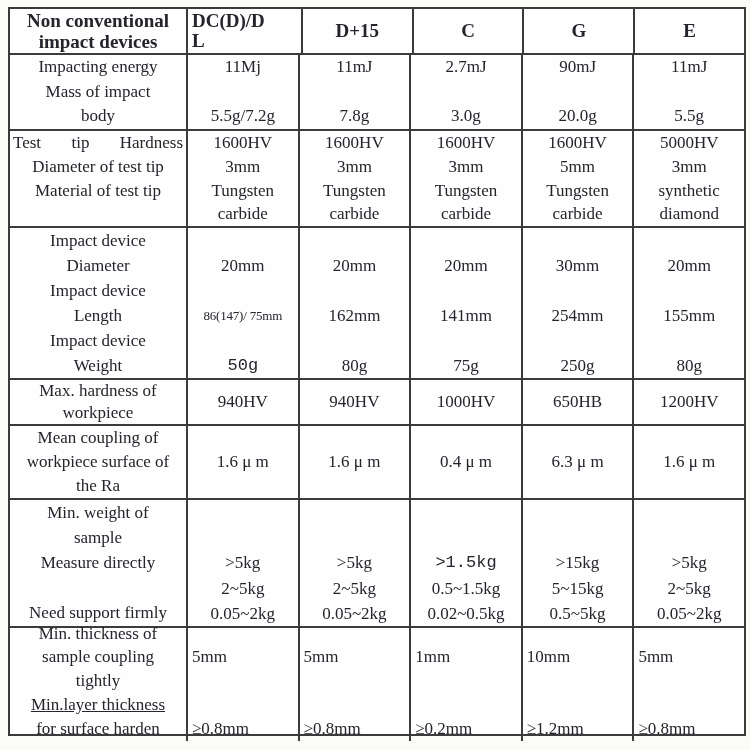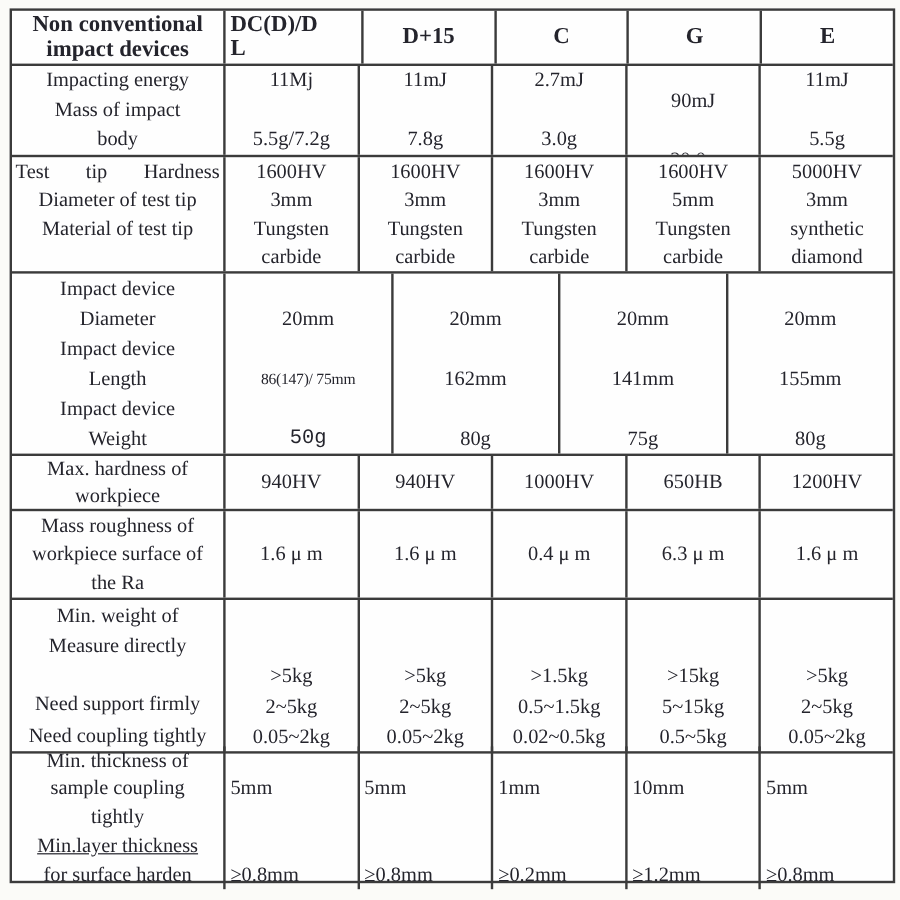--- a/index.html
+++ b/index.html
@@ -72,21 +72,21 @@
         <div class="line" style="line-height: 24.6667px;">11mJ</div>
         <div class="line" style="line-height: 24.6667px;">&nbsp;</div>
         <div class="line" style="line-height: 24.6667px;">7.8g</div>
       </div>
       <div class="cell value-cell">
         <div class="line" style="line-height: 24.6667px;">2.7mJ</div>
         <div class="line" style="line-height: 24.6667px;">&nbsp;</div>
         <div class="line" style="line-height: 24.6667px;">3.0g</div>
       </div>
       <div class="cell value-cell">
-        <div class="line" style="line-height: 24.6667px; margin-top: 17px;">90mJ</div>
+        <div class="line" style="line-height: 24.6667px;">90mJ</div>
         <div class="line" style="line-height: 24.6667px;">&nbsp;</div>
         <div class="line" style="line-height: 24.6667px;">20.0g</div>
       </div>
       <div class="cell value-cell">
         <div class="line" style="line-height: 24.6667px;">11mJ</div>
         <div class="line" style="line-height: 24.6667px;">&nbsp;</div>
         <div class="line" style="line-height: 24.6667px;">5.5g</div>
       </div>
     </div>
     <div class="row" style="height: 97px;">
@@ -158,20 +158,28 @@
       <div class="cell value-cell">
         <div class="line" style="line-height: 25px;">&nbsp;</div>
         <div class="line" style="line-height: 25px;">20mm</div>
         <div class="line" style="line-height: 25px;">&nbsp;</div>
         <div class="line" style="line-height: 25px;">141mm</div>
         <div class="line" style="line-height: 25px;">&nbsp;</div>
         <div class="line" style="line-height: 25px;">75g</div>
       </div>
       <div class="cell value-cell">
         <div class="line" style="line-height: 25px;">&nbsp;</div>
+        <div class="line" style="line-height: 25px;">30mm</div>
+        <div class="line" style="line-height: 25px;">&nbsp;</div>
+        <div class="line" style="line-height: 25px;">254mm</div>
+        <div class="line" style="line-height: 25px;">&nbsp;</div>
+        <div class="line" style="line-height: 25px;">250g</div>
+      </div>
+      <div class="cell value-cell">
+        <div class="line" style="line-height: 25px;">&nbsp;</div>
         <div class="line" style="line-height: 25px;">20mm</div>
         <div class="line" style="line-height: 25px;">&nbsp;</div>
         <div class="line" style="line-height: 25px;">155mm</div>
         <div class="line" style="line-height: 25px;">&nbsp;</div>
         <div class="line" style="line-height: 25px;">80g</div>
       </div>
     </div>
     <div class="row" style="height: 46px;">
       <div class="cell label-cell">
         <div class="line" style="line-height: 22px;">Max. hardness of</div>
@@ -188,21 +196,21 @@
       </div>
       <div class="cell value-cell mid">
         <div class="line">650HB</div>
       </div>
       <div class="cell value-cell mid">
         <div class="line">1200HV</div>
       </div>
     </div>
     <div class="row" style="height: 74px;">
       <div class="cell label-cell">
-        <div class="line" style="line-height: 24px;">Mass roughness of</div>
+        <div class="line" style="line-height: 24px;">Mean coupling of</div>
         <div class="line" style="line-height: 24px;">workpiece surface of</div>
         <div class="line" style="line-height: 24px;">the Ra</div>
       </div>
       <div class="cell value-cell mid">
         <div class="line">1.6 μ m</div>
       </div>
       <div class="cell value-cell mid">
         <div class="line">1.6 μ m</div>
       </div>
       <div class="cell value-cell mid">
@@ -211,20 +219,21 @@
       <div class="cell value-cell mid">
         <div class="line">6.3 μ m</div>
       </div>
       <div class="cell value-cell mid">
         <div class="line">1.6 μ m</div>
       </div>
     </div>
     <div class="row" style="height: 128px;">
       <div class="cell label-cell">
         <div class="line" style="line-height: 25.2px;">Min. weight of</div>
+        <div class="line" style="line-height: 25.2px;">sample</div>
         <div class="line" style="line-height: 25.2px;">Measure directly</div>
         <div class="line" style="line-height: 25.2px; margin-top: 24px;">Need support firmly</div>
         <div class="line" style="line-height: 25.2px;">Need coupling tightly</div>
       </div>
       <div class="cell value-cell">
         <div class="line" style="line-height: 25.2px;">&nbsp;</div>
         <div class="line" style="line-height: 25.2px;">&nbsp;</div>
         <div class="line" style="line-height: 25.2px;">&gt;5kg</div>
         <div class="line" style="line-height: 25.2px;">2~5kg</div>
         <div class="line" style="line-height: 25.2px;">0.05~2kg</div>
@@ -232,21 +241,21 @@
       <div class="cell value-cell">
         <div class="line" style="line-height: 25.2px;">&nbsp;</div>
         <div class="line" style="line-height: 25.2px;">&nbsp;</div>
         <div class="line" style="line-height: 25.2px;">&gt;5kg</div>
         <div class="line" style="line-height: 25.2px;">2~5kg</div>
         <div class="line" style="line-height: 25.2px;">0.05~2kg</div>
       </div>
       <div class="cell value-cell">
         <div class="line" style="line-height: 25.2px;">&nbsp;</div>
         <div class="line" style="line-height: 25.2px;">&nbsp;</div>
-        <div class="line" style="line-height: 25.2px;">&gt;1.5kg</div>
+        <div class="line" style="line-height: 25.2px; font-family: Liberation Mono, monospace;">&gt;1.5kg</div>
         <div class="line" style="line-height: 25.2px;">0.5~1.5kg</div>
         <div class="line" style="line-height: 25.2px;">0.02~0.5kg</div>
       </div>
       <div class="cell value-cell">
         <div class="line" style="line-height: 25.2px;">&nbsp;</div>
         <div class="line" style="line-height: 25.2px;">&nbsp;</div>
         <div class="line" style="line-height: 25.2px;">&gt;15kg</div>
         <div class="line" style="line-height: 25.2px;">5~15kg</div>
         <div class="line" style="line-height: 25.2px;">0.5~5kg</div>
       </div>

